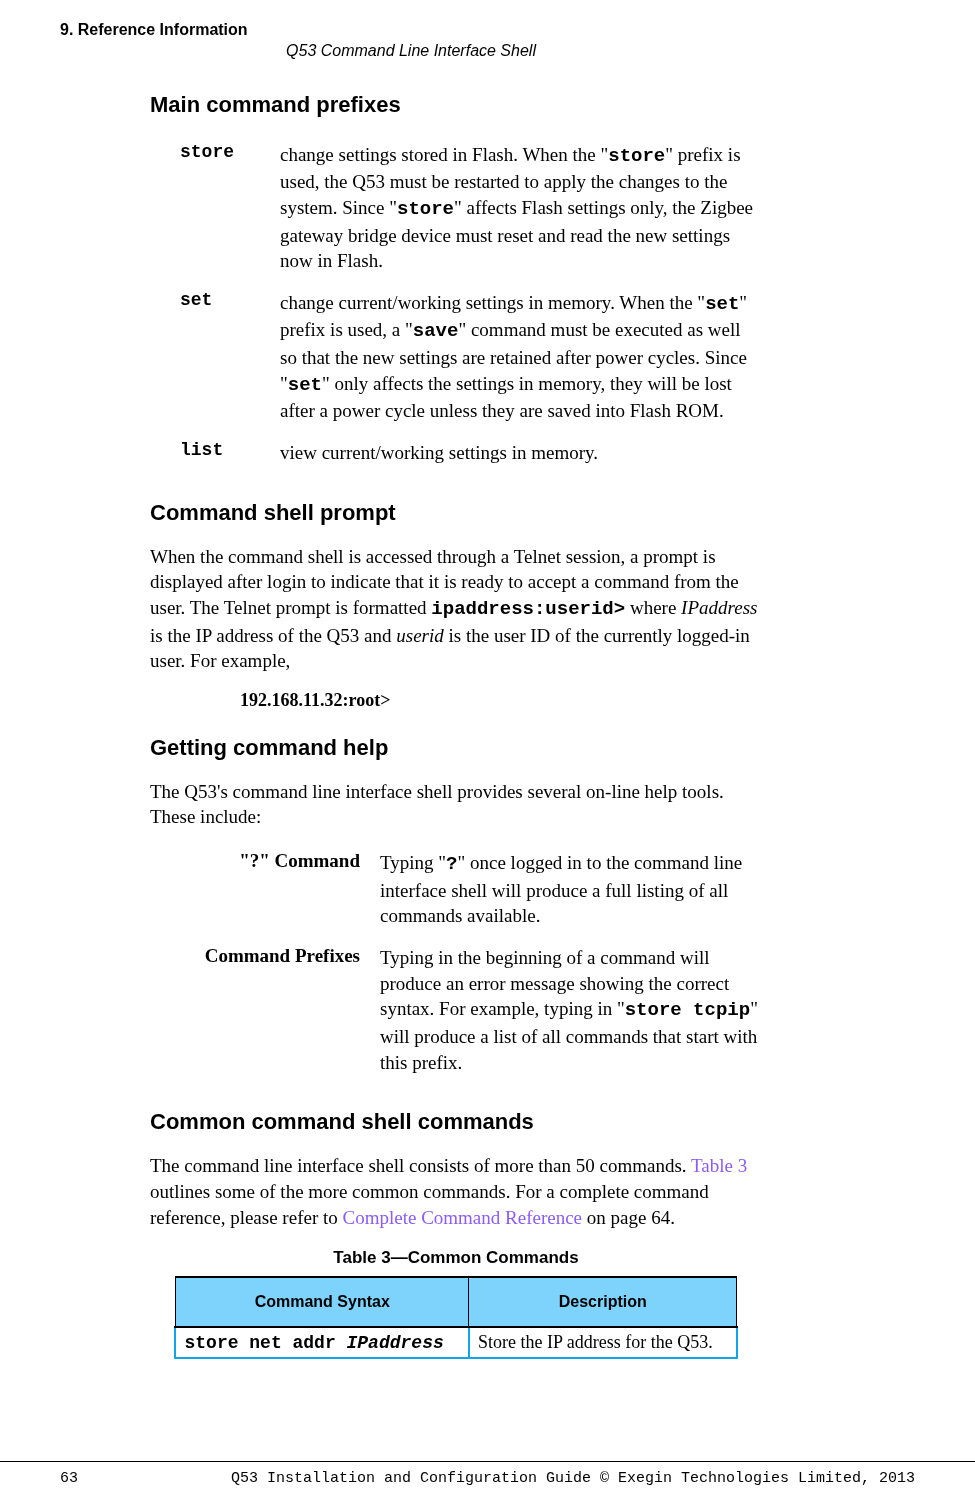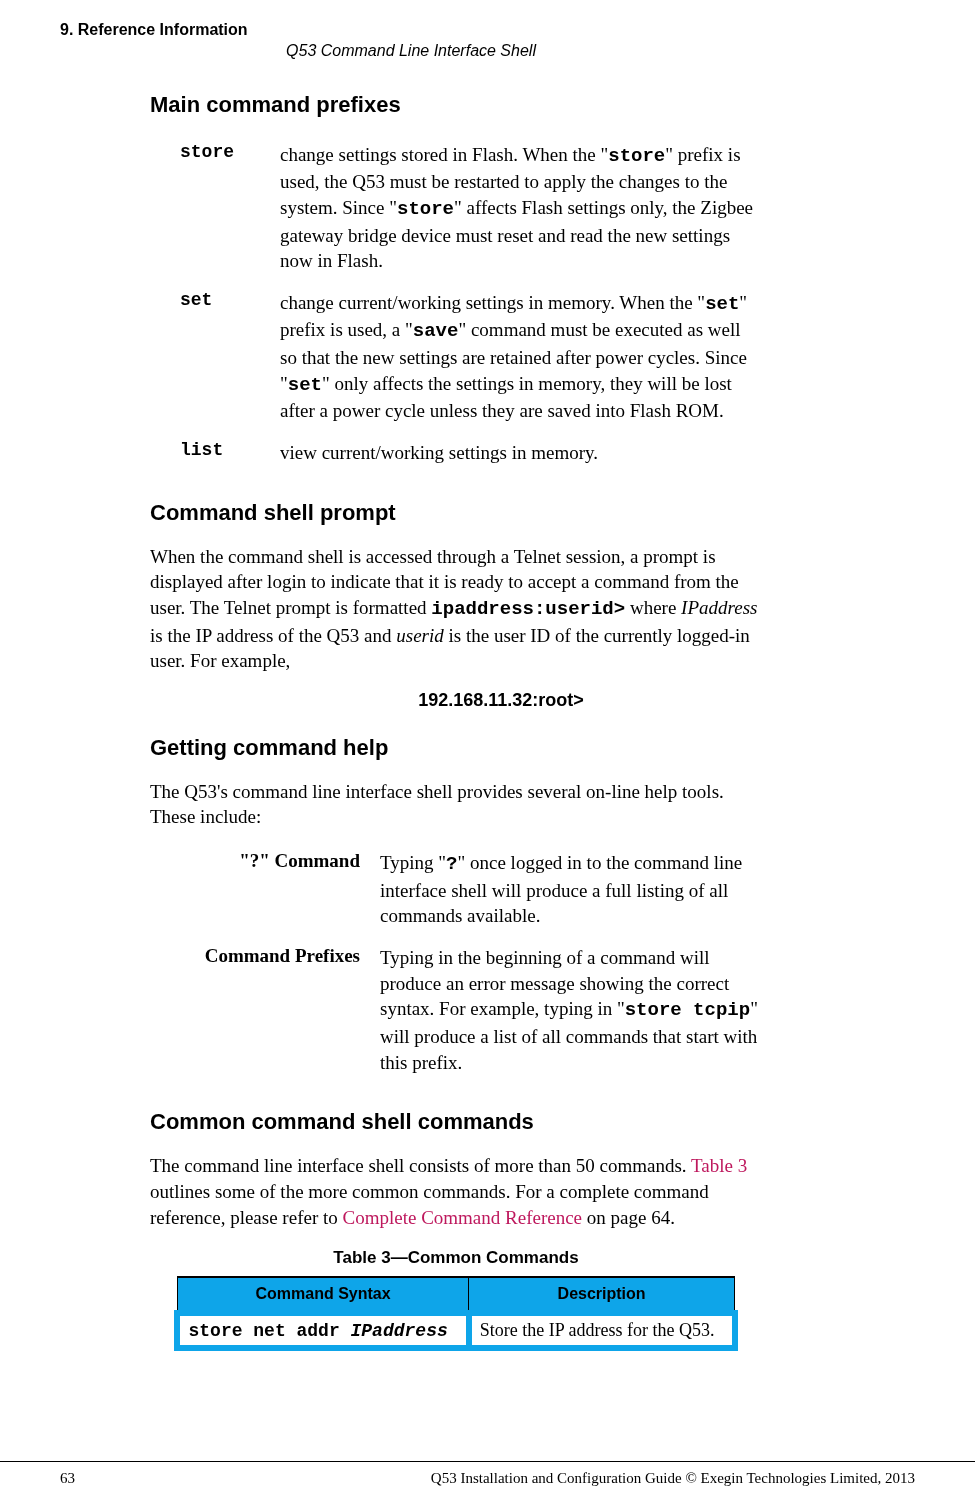--- a/index.html
+++ b/index.html
@@ -11,29 +11,29 @@
   .content { margin-left: 90px; }
   h2.section { font-family: Arial, Helvetica, sans-serif; font-size: 22px; font-weight: bold; margin-top: 24px; margin-bottom: 18px; }
   p.body { font-size: 19px; line-height: 1.35; margin-bottom: 14px; }
   .deflist { display: table; width: 100%; margin-bottom: 10px; }
   .defrow { display: table-row; }
   .defterm { display: table-cell; width: 130px; vertical-align: top; font-family: "Courier New", monospace; font-weight: bold; font-size: 18px; padding: 6px 10px 10px 30px; }
   .defdesc { display: table-cell; vertical-align: top; font-size: 19px; line-height: 1.35; padding: 6px 0 10px 0; }
   .helprow .helpterm { display: table-cell; width: 220px; vertical-align: top; font-weight: bold; font-size: 19px; padding: 6px 10px 10px 30px; text-align: right; }
   .helprow .helpdesc { display: table-cell; vertical-align: top; font-size: 19px; line-height: 1.35; padding: 6px 0 10px 10px; }
   .code-inline { font-family: "Courier New", monospace; font-weight: bold; }
-  .prompt-block { font-family: Liberation Sans, sans-serif; font-weight: bold; font-size: 18px; margin: 16px 0 16px 90px; text-align: center; }
-  .link { color: #be185d; }
+  .prompt-block { font-family: Liberation Serif, serif; font-weight: bold; font-size: 18px; margin: 16px 0 16px 90px; }
+  .link { color: #8b5cf6; }
   .table-caption { font-family: Arial, Helvetica, sans-serif; font-weight: bold; font-size: 17px; text-align: center; margin: 18px 0 8px 0; }
   table.cmds { border-collapse: collapse; width: 92%; margin: 0 auto 20px auto; }
-  table.cmds th { border-top: 2px solid #000; border-bottom: 2px solid #000; border-left: 1px solid #000; border-right: 1px solid #000; font-family: Arial, Helvetica, sans-serif; font-size: 16px; padding: 7px 8px; background: #0ea5e9; }
-  table.cmds td { border: 6px solid #0ea5e9; font-size: 18px; padding: 4px 8px; }
+  table.cmds th { border-top: 2px solid #000; border-bottom: 2px solid #000; border-left: 1px solid #000; border-right: 1px solid #000; font-family: Arial, Helvetica, sans-serif; font-size: 16px; padding: 15px 8px; background: #7dd3fc; }
+  table.cmds td { border: 2px solid #0ea5e9; font-size: 18px; padding: 4px 8px; }
   table.cmds td.syntax { font-family: "Courier New", monospace; font-weight: bold; }
   table.cmds td.syntax .param { font-style: italic; }
-  .footer { position: absolute; bottom: 25px; left: 0; width: 975px; padding: 8px 60px 0 60px; border-top: 1px solid #000; font-family: Liberation Serif, serif; font-size: 15px; display: flex; justify-content: space-between; }
+  .footer { position: absolute; bottom: 25px; left: 0; width: 975px; padding: 8px 60px 0 60px; border-top: 1px solid #000; font-family: Liberation Mono, monospace; font-size: 15px; display: flex; justify-content: space-between; }
   .bold { font-weight: bold; }
   .italic { font-style: italic; }
 </style>
 </head>
 <body>
 
 <div class="page">
 
   <div class="running-head">
     <div class="line1">9. Reference Information</div>

